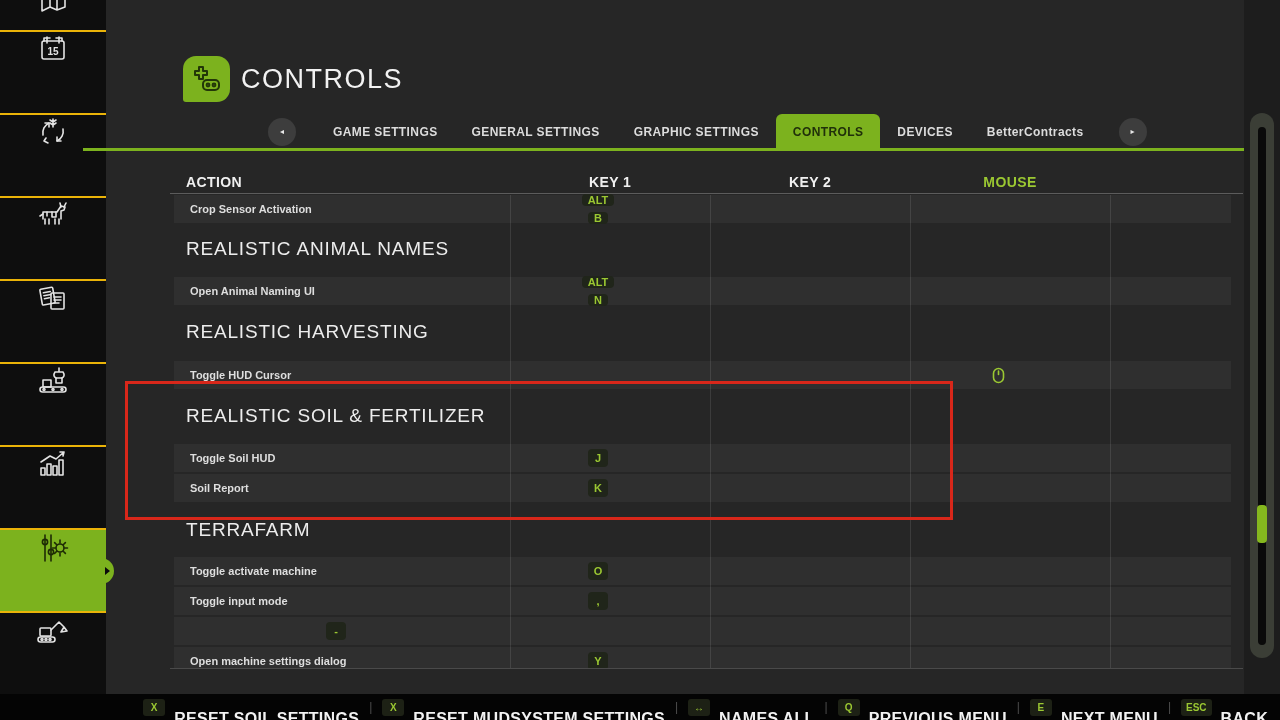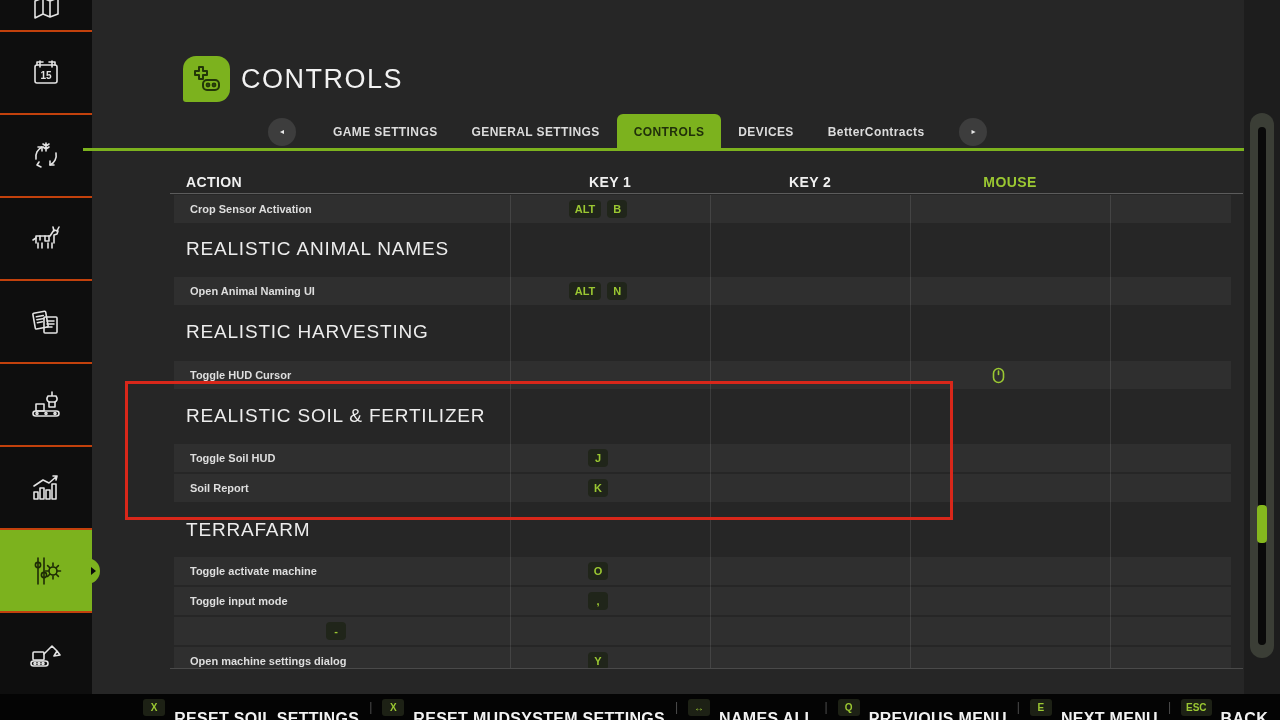--- a/index.html
+++ b/index.html
@@ -1,22 +1,22 @@
 <!DOCTYPE html>
 <html><head>
 <meta charset="utf-8">
 <style>
   html,body{margin:0;padding:0;background:#000;}
   .stage{position:relative;width:1280px;height:720px;background:#262626;overflow:hidden;
          font-family:"Liberation Sans",sans-serif;-webkit-font-smoothing:antialiased;}
 
   
   .sidebar{position:absolute;left:0;top:0;width:83px;height:694px;background:#0b0b0b;}
-  .side-item{position:relative;width:92px;height:81px;border-bottom:2px solid #c2410c;
-             display:flex;align-items:center;justify-content:center;overflow:hidden;background:#0e0e0e;}
+  .side-item{position:relative;width:106px;height:81px;border-bottom:2px solid #eab308;
+             display:flex;align-items:flex-start;justify-content:center;overflow:hidden;background:#0e0e0e;}
   .side-item.first{height:30px;}
   .side-item svg{stroke:#e3e3e3;fill:none;stroke-width:1.6;stroke-linecap:round;stroke-linejoin:round;}
   .side-item.active{background:#7cb21e;overflow:visible;}
   .side-item.active svg{stroke:#1e2b05;}
   .side-item.active::after{content:"";position:absolute;right:-8px;top:50%;margin-top:-13px;
       width:16px;height:26px;background:#7cb21e;border-radius:0 13px 13px 0;}
   .side-item.active .notch{position:absolute;right:-4px;top:50%;margin-top:-4px;width:0;height:0;z-index:3;
       border-top:4px solid transparent;border-bottom:4px solid transparent;border-left:5px solid #0b0b0b;}
 
   
@@ -45,21 +45,21 @@
   .thead .c.mouse{color:#9bc832;}
   .head-sep{position:absolute;left:170px;right:37px;top:193px;height:1px;background:#5c5c5c;}
   .foot-sep{position:absolute;left:170px;right:37px;top:668px;height:1px;background:#4a4a4a;}
 
   .vlines{position:absolute;left:0;top:195px;height:473px;width:1280px;pointer-events:none;z-index:3;}
   .vline{position:absolute;top:0;bottom:0;width:1px;background:rgba(255,255,255,.10);}
 
   .trow{position:absolute;left:174px;width:1057px;height:28px;background:#2f2f2f;z-index:2;}
   .trow .cell{height:28px;display:flex;align-items:center;}
   .trow .cell.action{padding-left:16px;font-size:11px;font-weight:bold;color:#dedede;}
-  .trow .cell.keys{justify-content:center;gap:6px;}
+  .trow .cell.keys{justify-content:center;gap:6px;flex-direction:column;}
   .kbd{display:inline-flex;align-items:center;justify-content:center;min-width:20px;height:18px;
        padding:0 6px;background:#20251a;border-radius:4px;color:#9bc832;font-size:11px;font-weight:bold;box-sizing:border-box;}
   .section-title{position:absolute;left:186px;height:26px;display:flex;align-items:center;
        font-size:19px;font-weight:400;color:#ededed;letter-spacing:.8px;z-index:2;}
   .mouse-glyph svg{stroke:#9bc832;fill:none;stroke-width:1.6;stroke-linecap:round;}
 
   
   .red-box{position:absolute;left:125px;top:381px;width:828px;height:139px;
            border:3px solid #d8271a;z-index:6;box-sizing:border-box;}
 
@@ -179,20 +179,23 @@
   <div class="tabbar">
     <div class="nav-circle nav-prev">
         <span>◂</span>
       </div>
     <div class="tab">
         <span>GAME SETTINGS</span>
       </div>
     <div class="tab">
         <span>GENERAL SETTINGS</span>
       </div>
+    <div class="tab">
+        <span>GRAPHIC SETTINGS</span>
+      </div>
     <div class="tab active">
         <span>CONTROLS</span>
       </div>
     <div class="tab">
         <span>DEVICES</span>
       </div>
     <div class="tab">
         <span>BetterContracts</span>
       </div>
     <div class="nav-circle nav-next">

